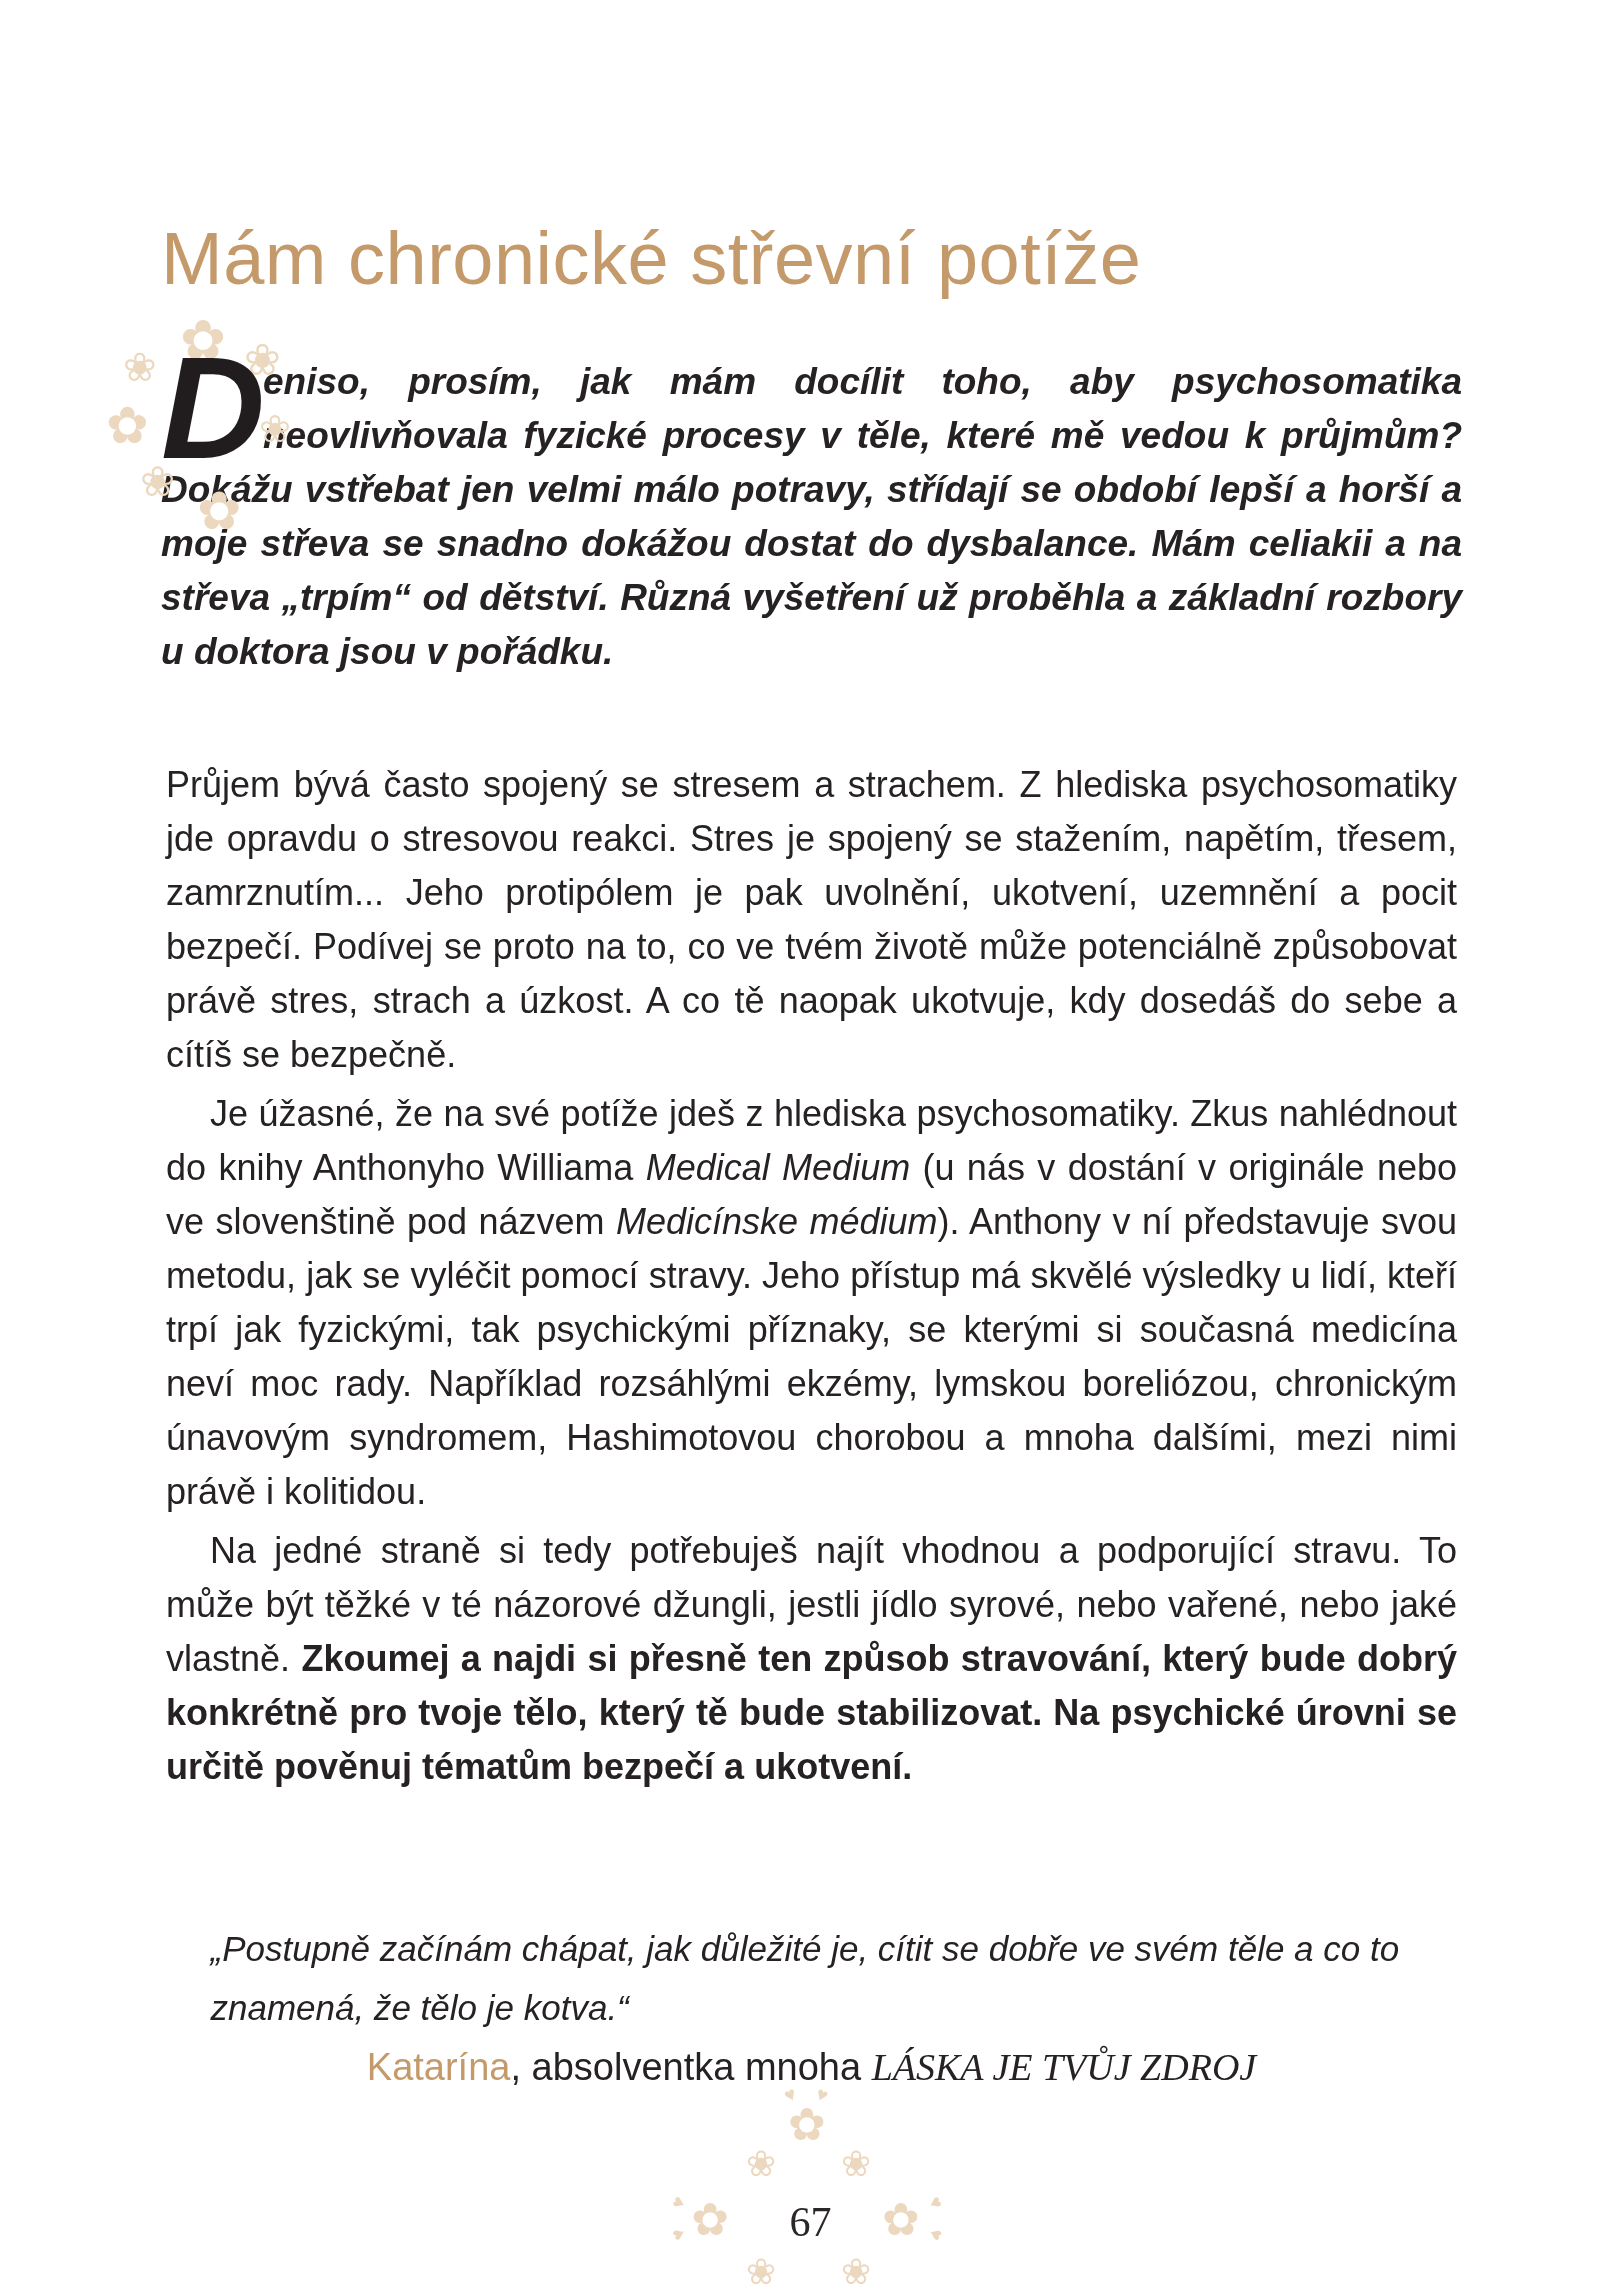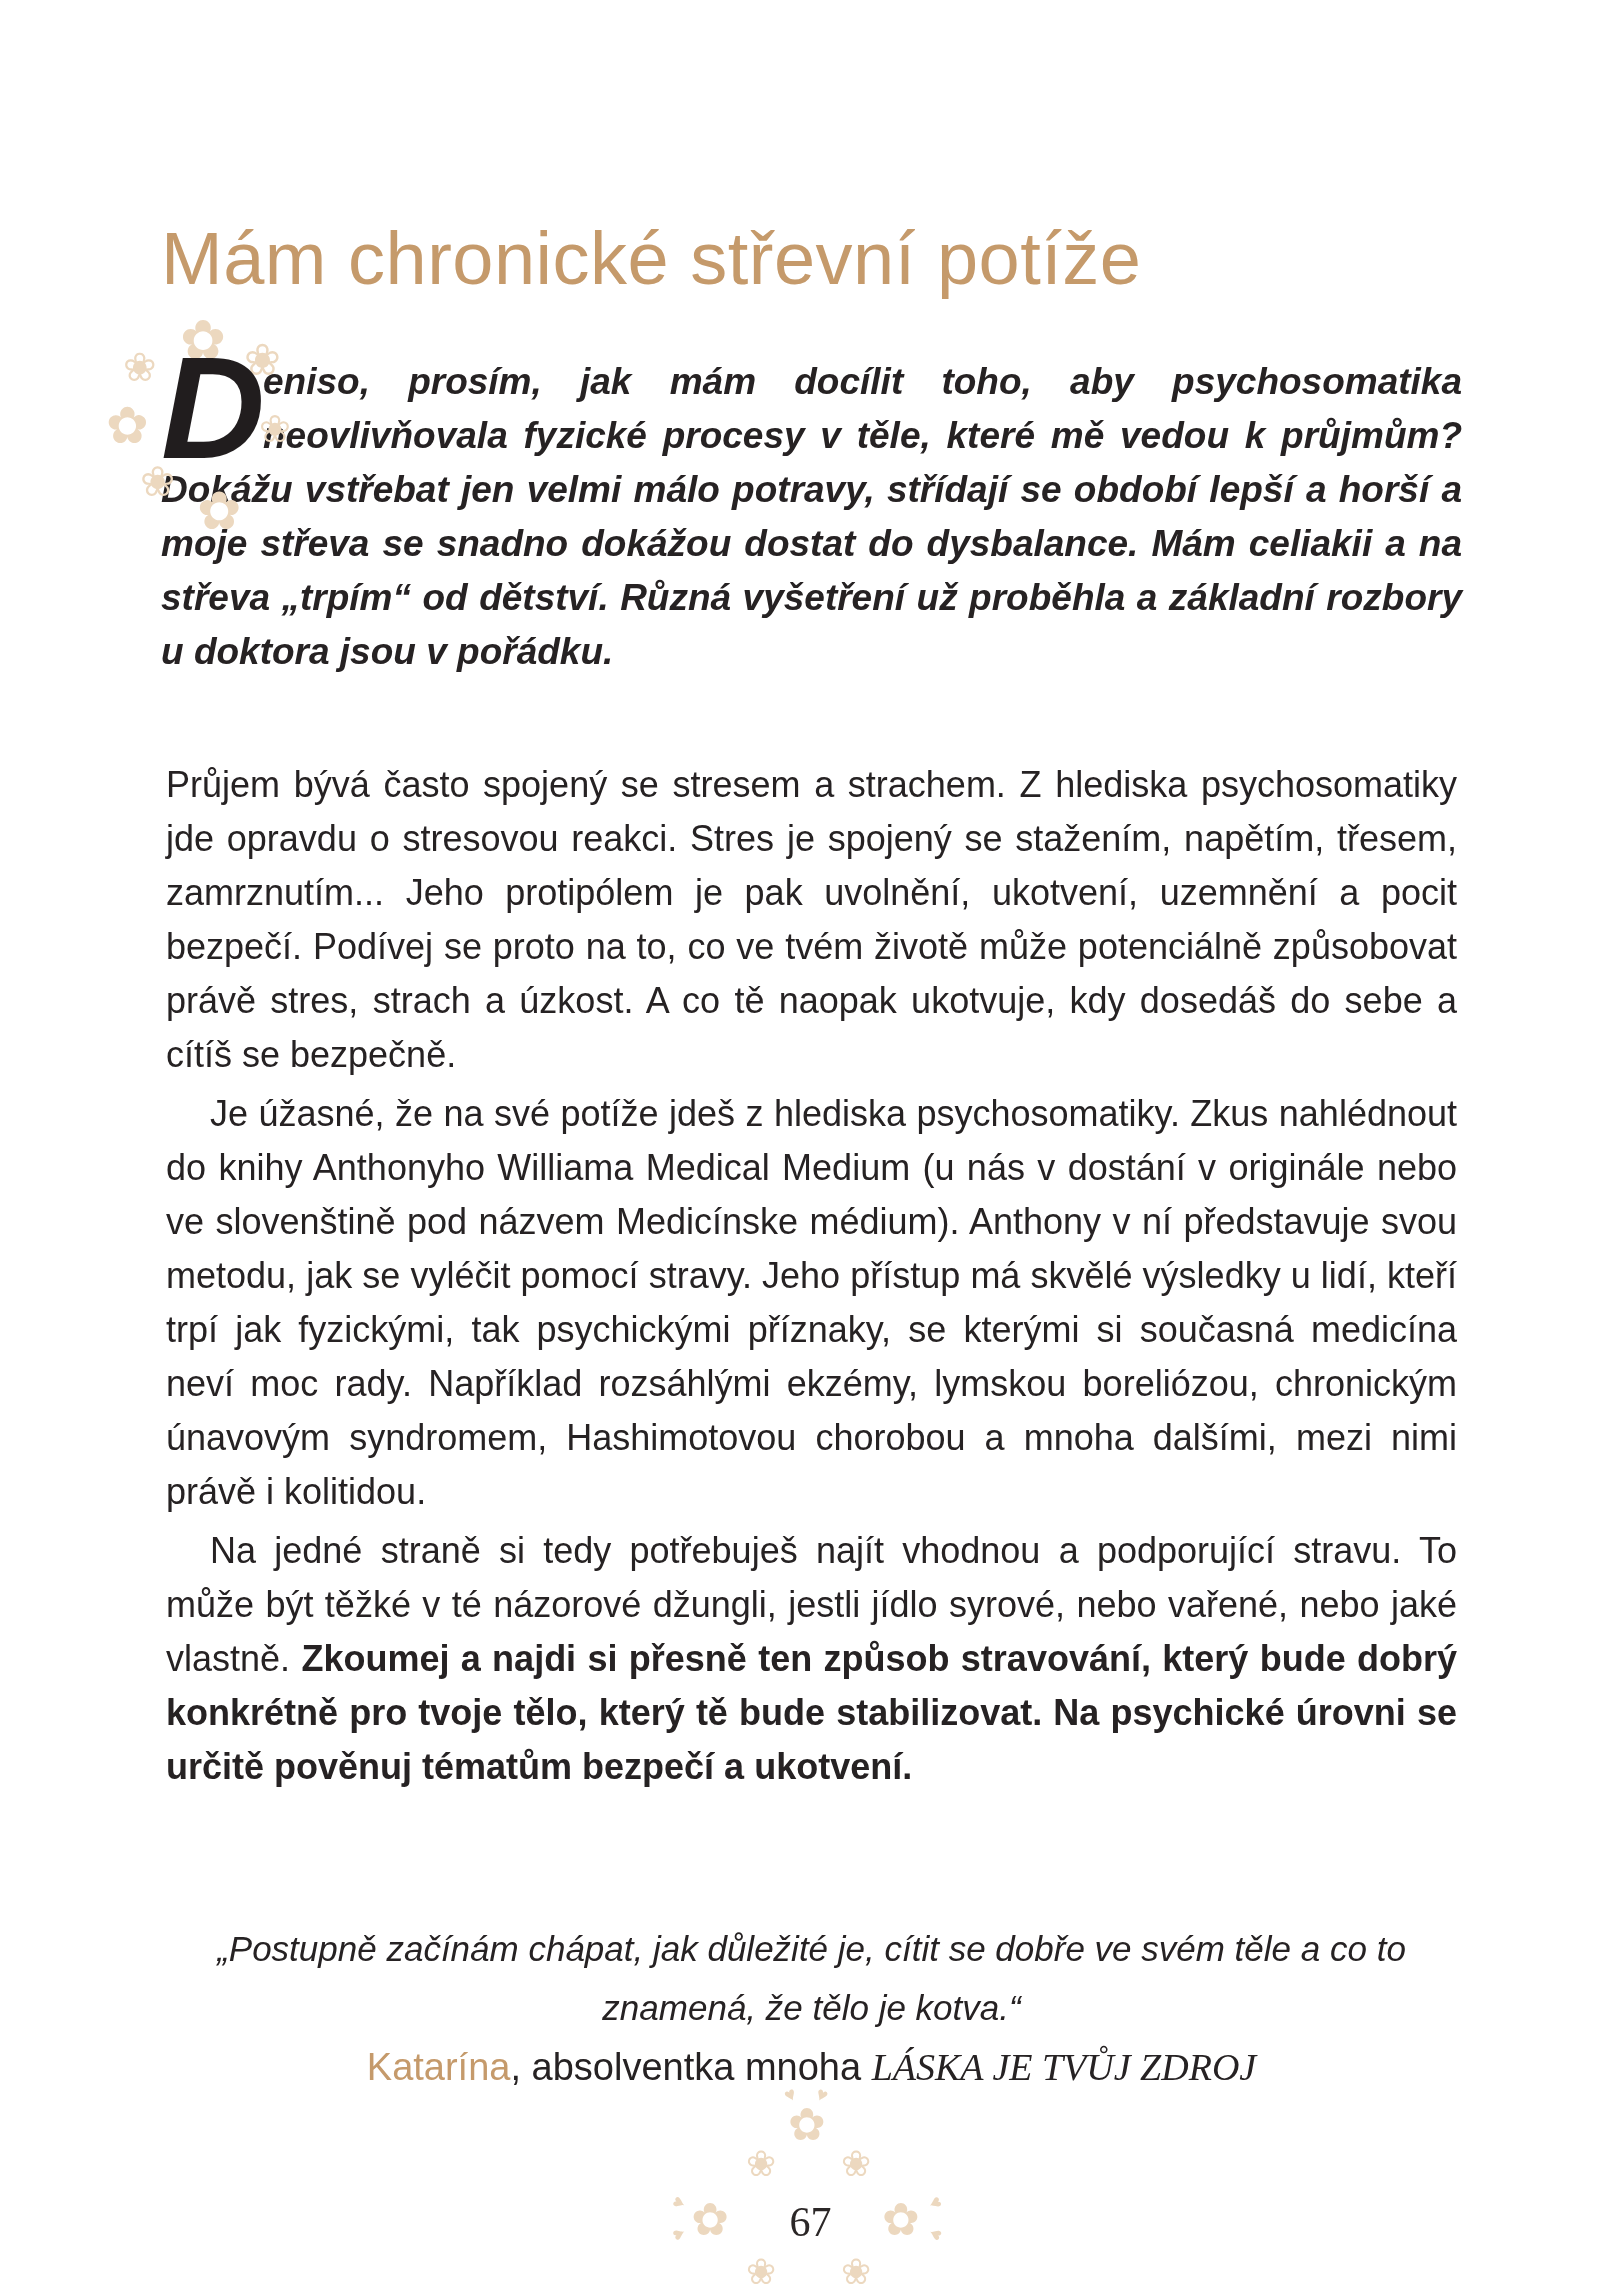--- a/index.html
+++ b/index.html
@@ -66,27 +66,27 @@
 
   .body-text{
     margin-top:79px;
     font-size:36px;
     line-height:54px;
     font-weight:300;
     text-align:justify;
   }
   .body-text p{margin:5px;}
   .body-text p.indent{text-indent:44px;}
-  .seg-italic{}
+  .seg-italic{font-style:italic;}
   .seg-bold{font-weight:700;}
 
   .quote{
     margin:125px auto 0 auto;
     max-width:1202px;
-    text-align:center;
+    text-align:left;
     font-size:35px;
     line-height:59px;
     font-style:italic;
     font-weight:300;
   }
   .attribution{
     margin-top:1.9px;
     text-align:center;
     font-size:38px;
     line-height:57px;

